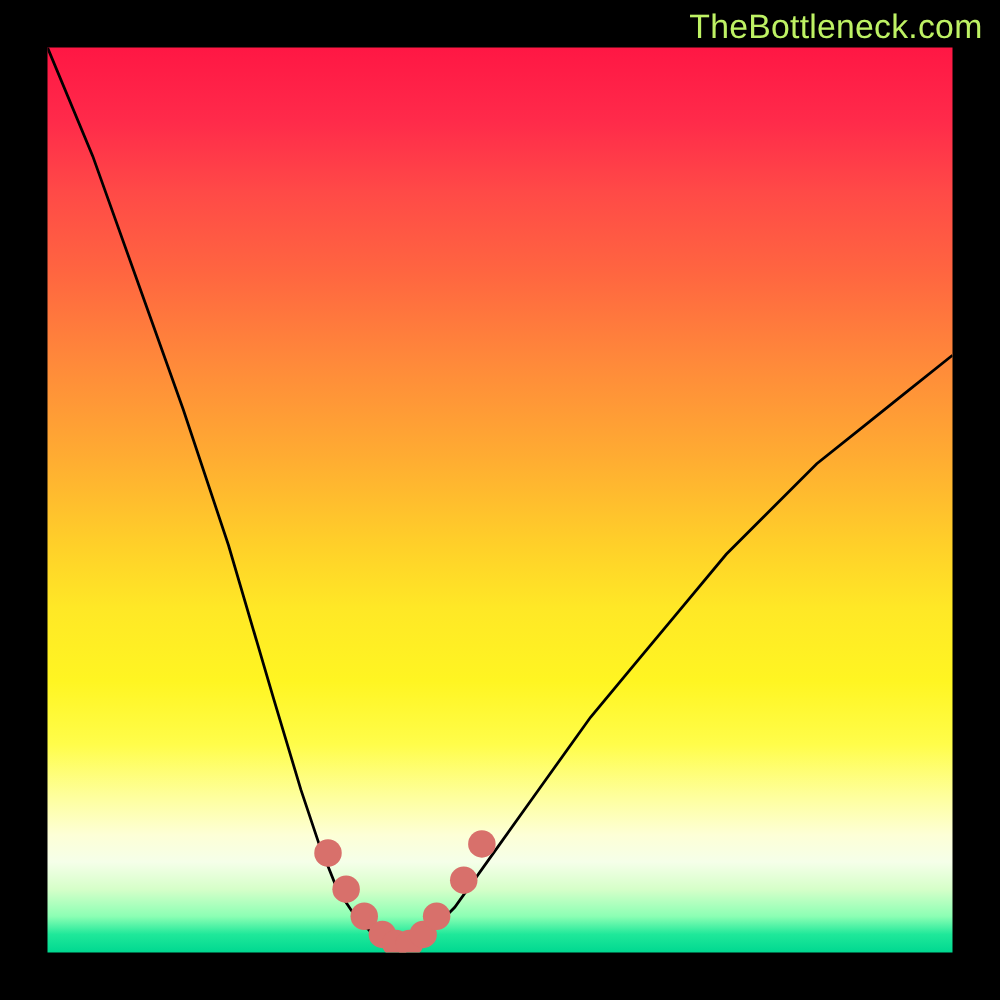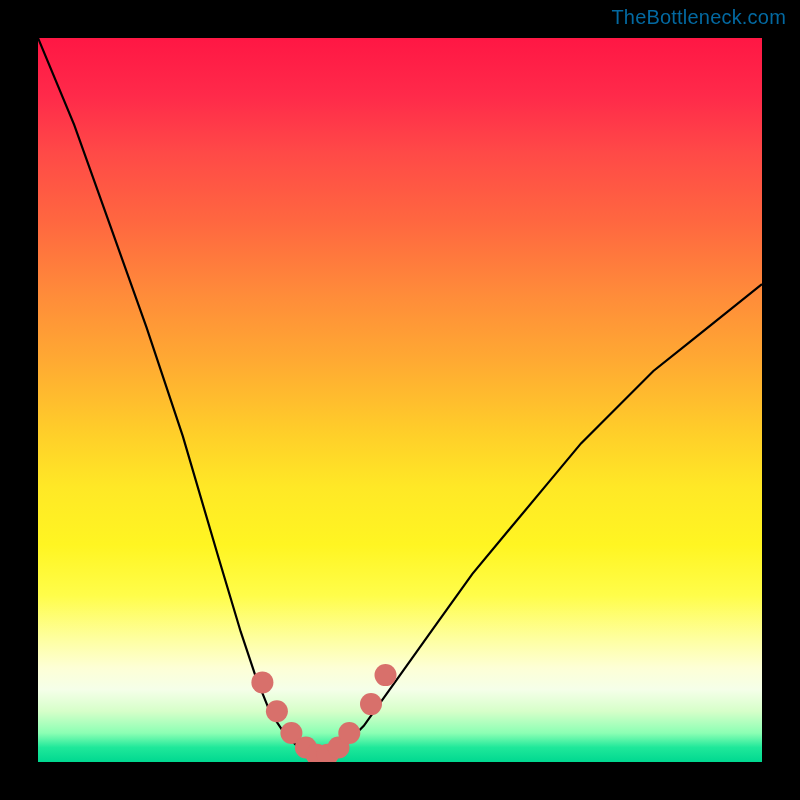--- a/index.html
+++ b/index.html
@@ -50,22 +50,22 @@
     position: absolute;
     left: 0;
     top: 0;
     width: 100%;
     height: 100%;
   }
   .watermark {
     position: absolute;
     top: 6px;
     right: 14px;
-    color: #0369a1;
-    font-size: 20px;
+    color: #bef264;
+    font-size: 27px;
     font-weight: 500;
     letter-spacing: 0.2px;
   }
 </style>
 </head>
 <body>
 
 <div class="watermark">TheBottleneck.com</div>
 
 <div class="frame">

